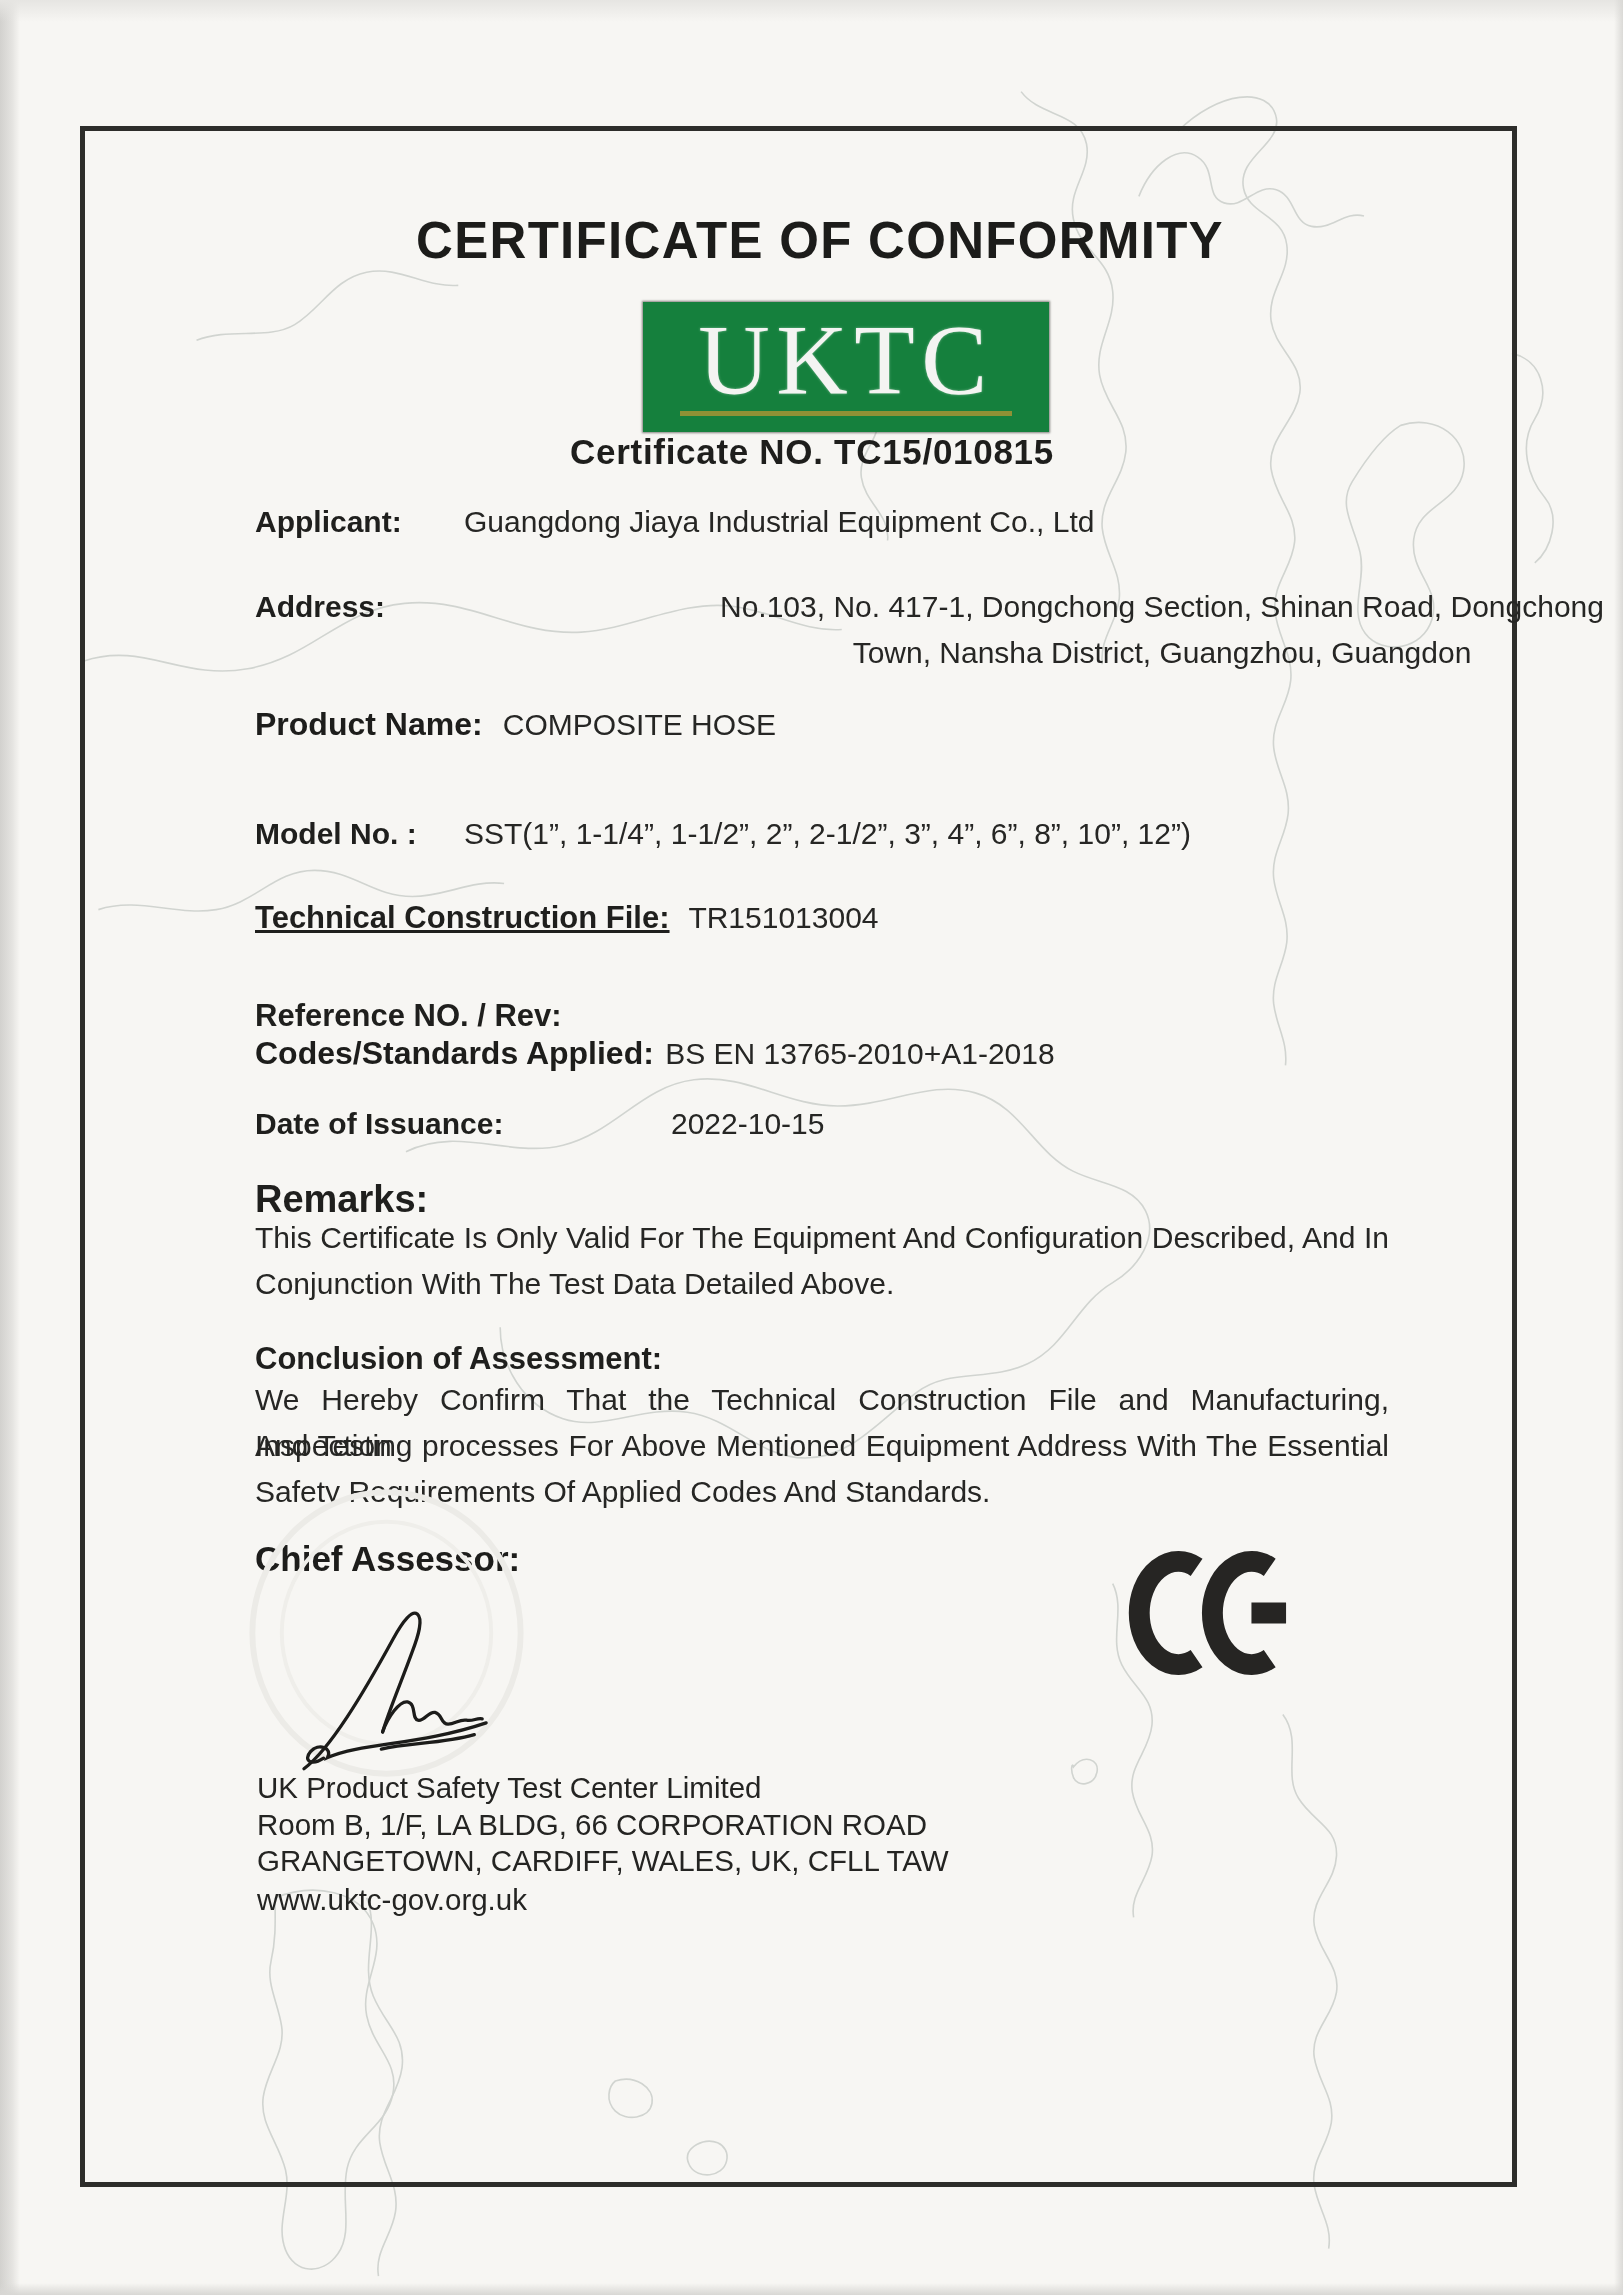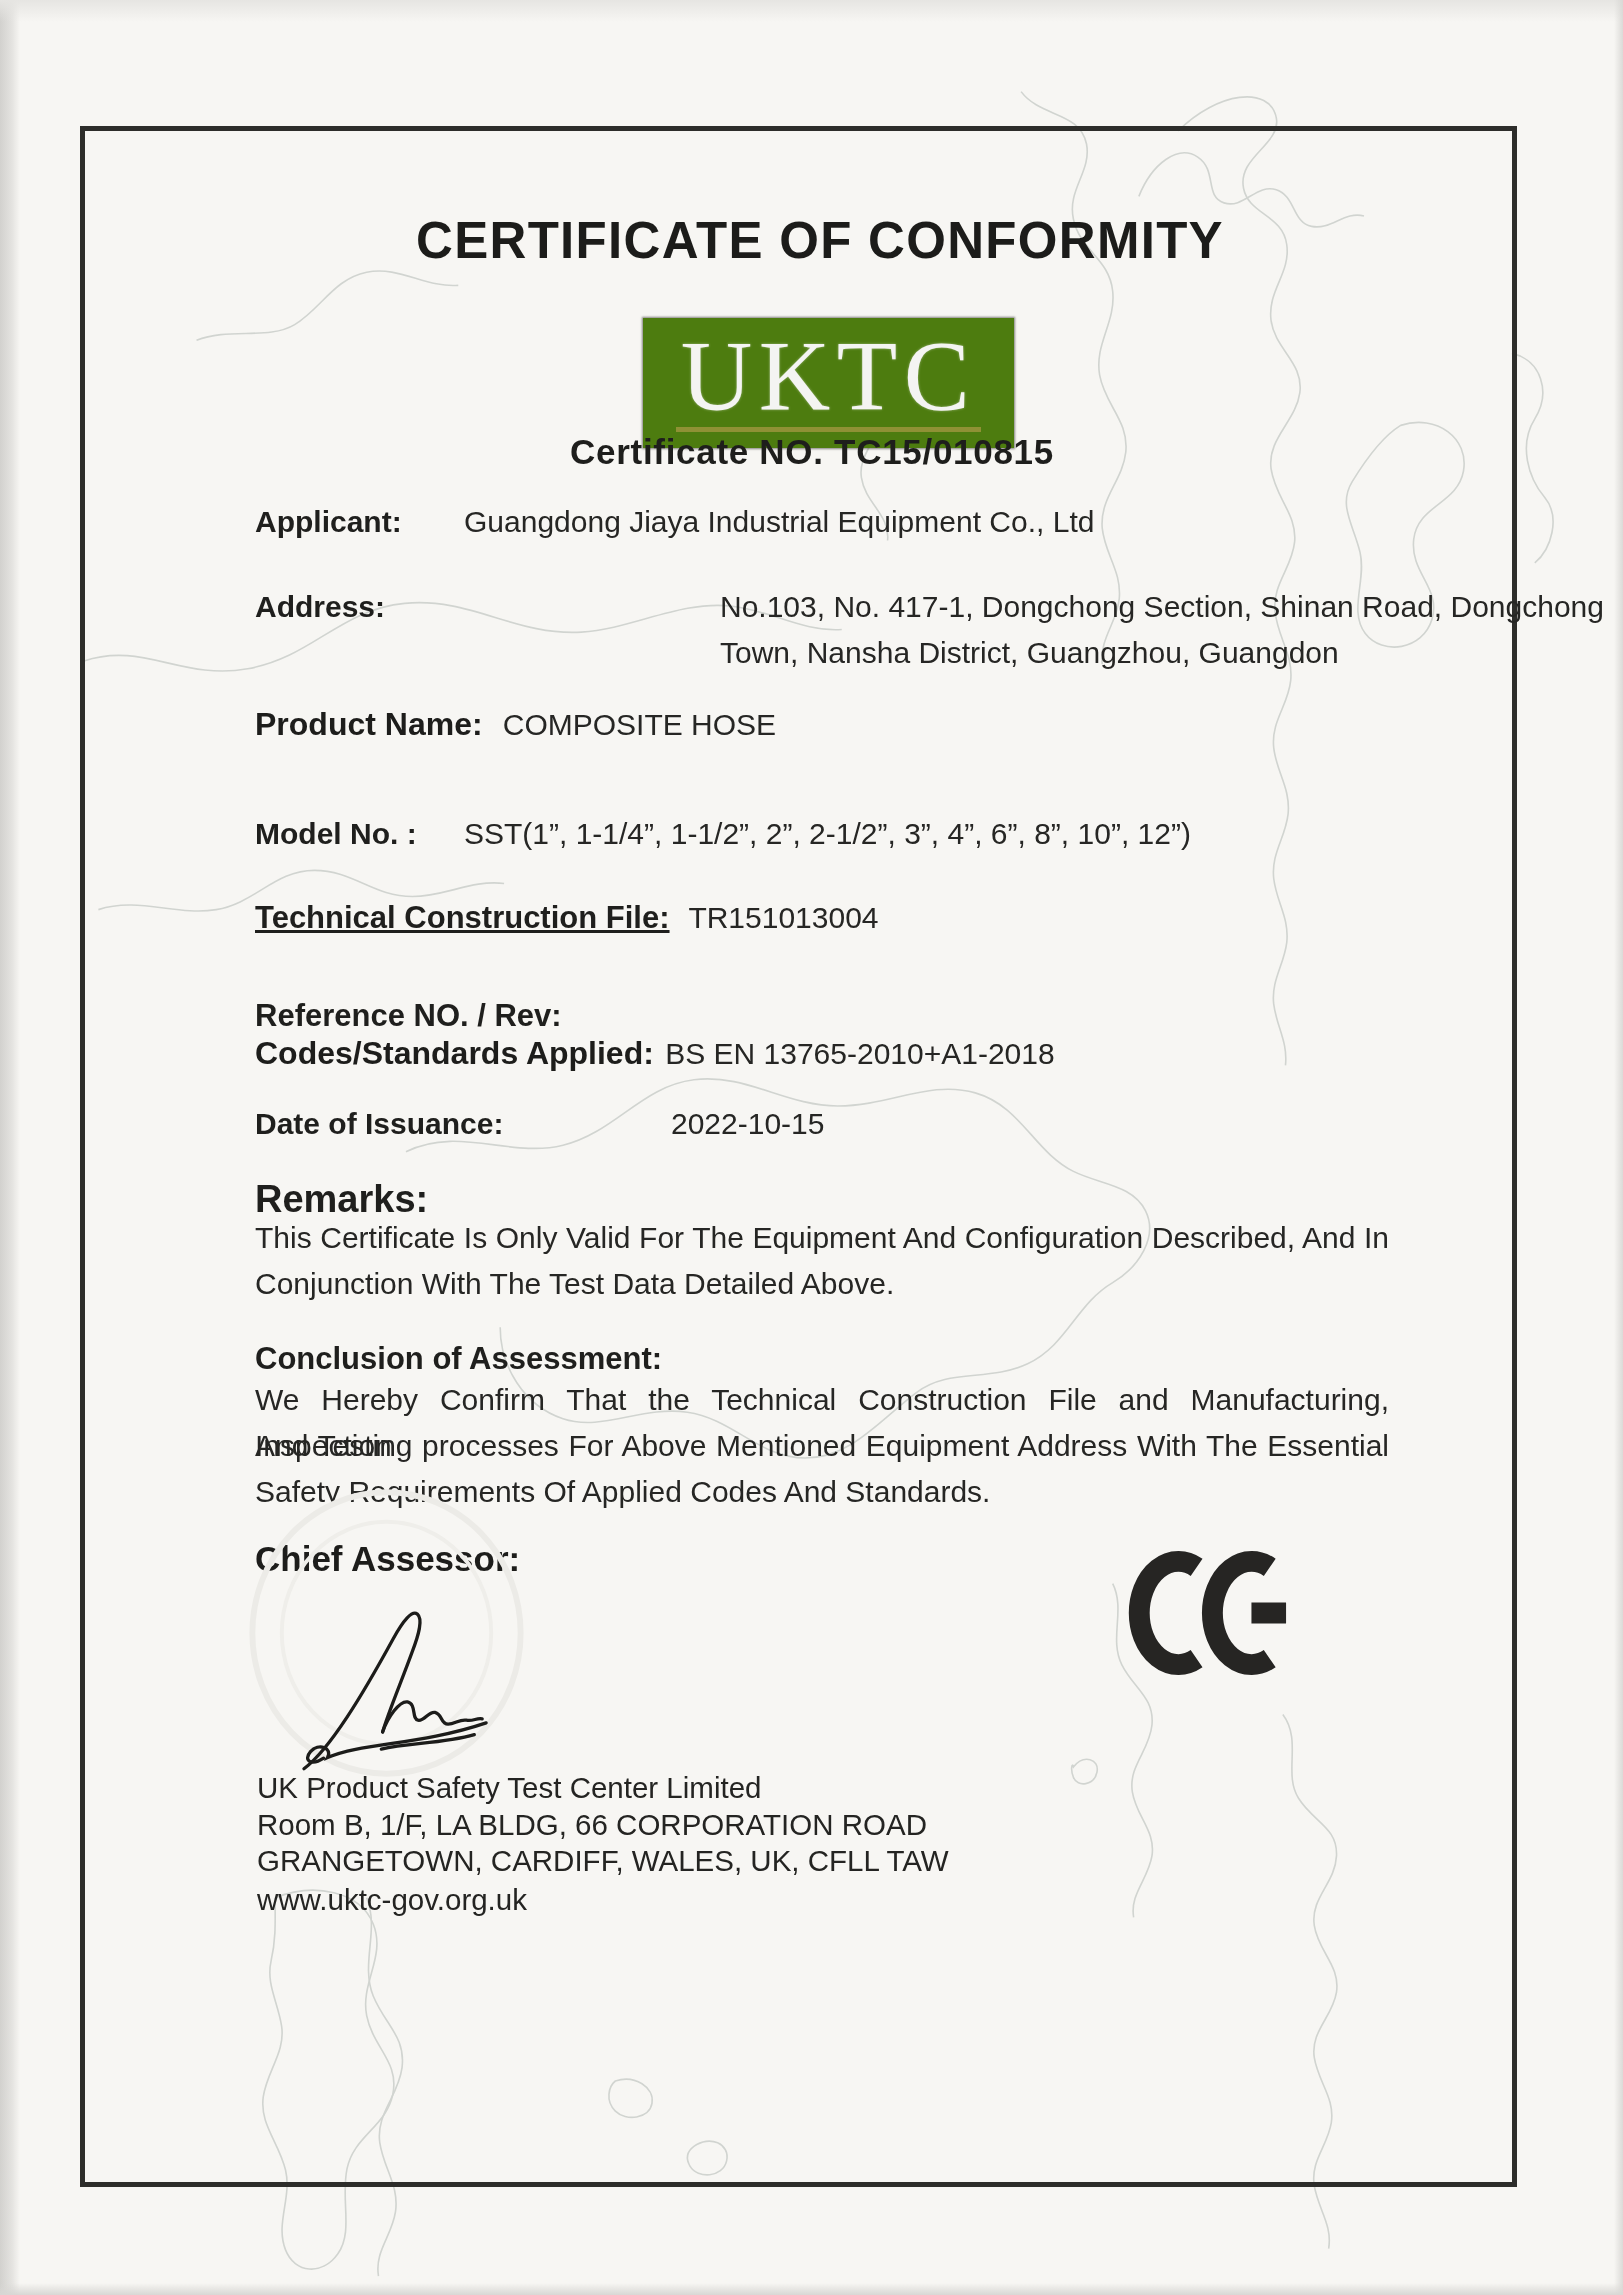--- a/index.html
+++ b/index.html
@@ -31,24 +31,23 @@
     box-sizing:border-box;
   }
 
   .title{
     position:absolute;top:211px;left:8px;width:1624px;
     text-align:center;font-size:51px;font-weight:bold;
     letter-spacing:1.3px;color:#1c1c1a;white-space:nowrap;
   }
 
   .logo{
-    position:absolute;left:643px;top:302px;width:371px;height:130px;
-    background:#4d7c0f;
+    position:absolute;left:643px;top:302px;width:406px;height:130px;
+    background:#15803d;
     box-shadow:0 0 2px 0.7px rgba(16,15,12,.5);
-    margin-top:16px;
   }
   .logo-text{
     position:absolute;left:0;top:1.3px;width:100%;
     text-align:center;
     font-family:"Liberation Serif", serif;
     font-size:99px;font-weight:normal;
     color:#f4f4f2;letter-spacing:6.5px;
     text-shadow:0 0 2.6px rgba(255,255,255,.45);
   }
   .logo-underline{
@@ -63,21 +62,21 @@
   }
 
   .row{position:absolute;left:255px;font-size:30px;white-space:nowrap;}
   .lbl{font-weight:bold;color:#1f1f1d;}
   .lbl-col{display:inline-block;width:209px;}
   .lbl-col-wide{display:inline-block;width:416px;}
   .val{font-weight:normal;color:#262624;}
   .biglbl{font-size:32px;font-weight:bold;color:#1d1d1b;}
 
   .addr-lines{position:absolute;left:465px;top:0;}
-  .addr-lines div{height:46px;line-height:46px;}
+  .addr-lines div{height:46px;line-height:46px;text-align:center;}
 
   .para{
     position:absolute;left:255px;width:1134px;
     font-size:30px;color:#262624;
   }
   .para .jline{height:46px;line-height:46px;text-align:justify;text-align-last:justify;}
   .para .lline{height:46px;line-height:46px;text-align:left;}
 
   .chief{
     position:absolute;left:255px;top:1539px;

